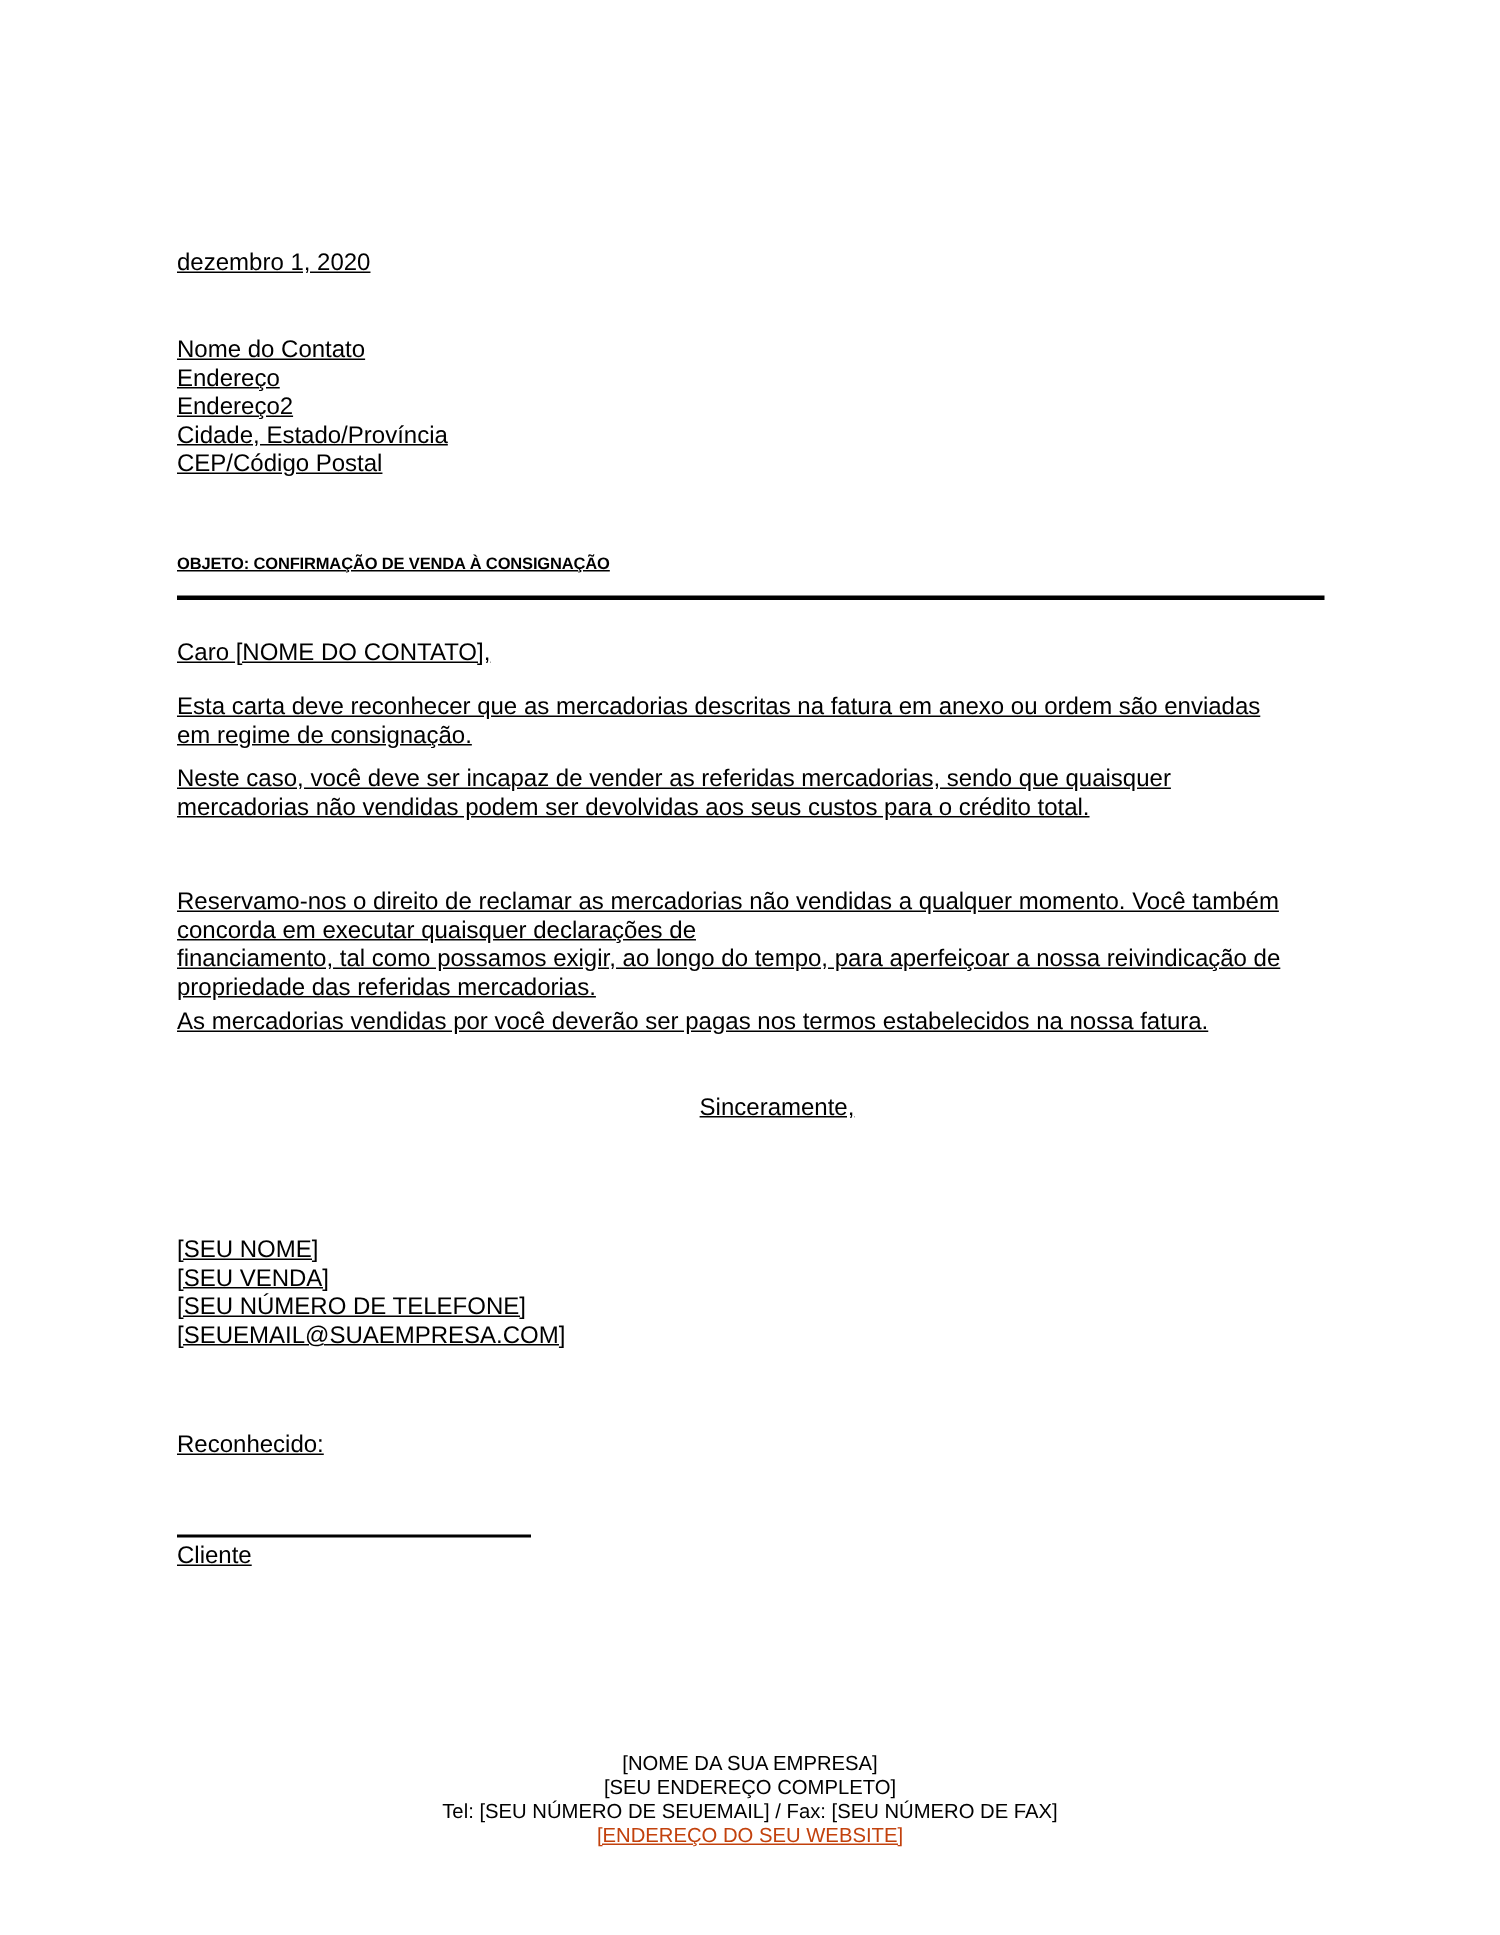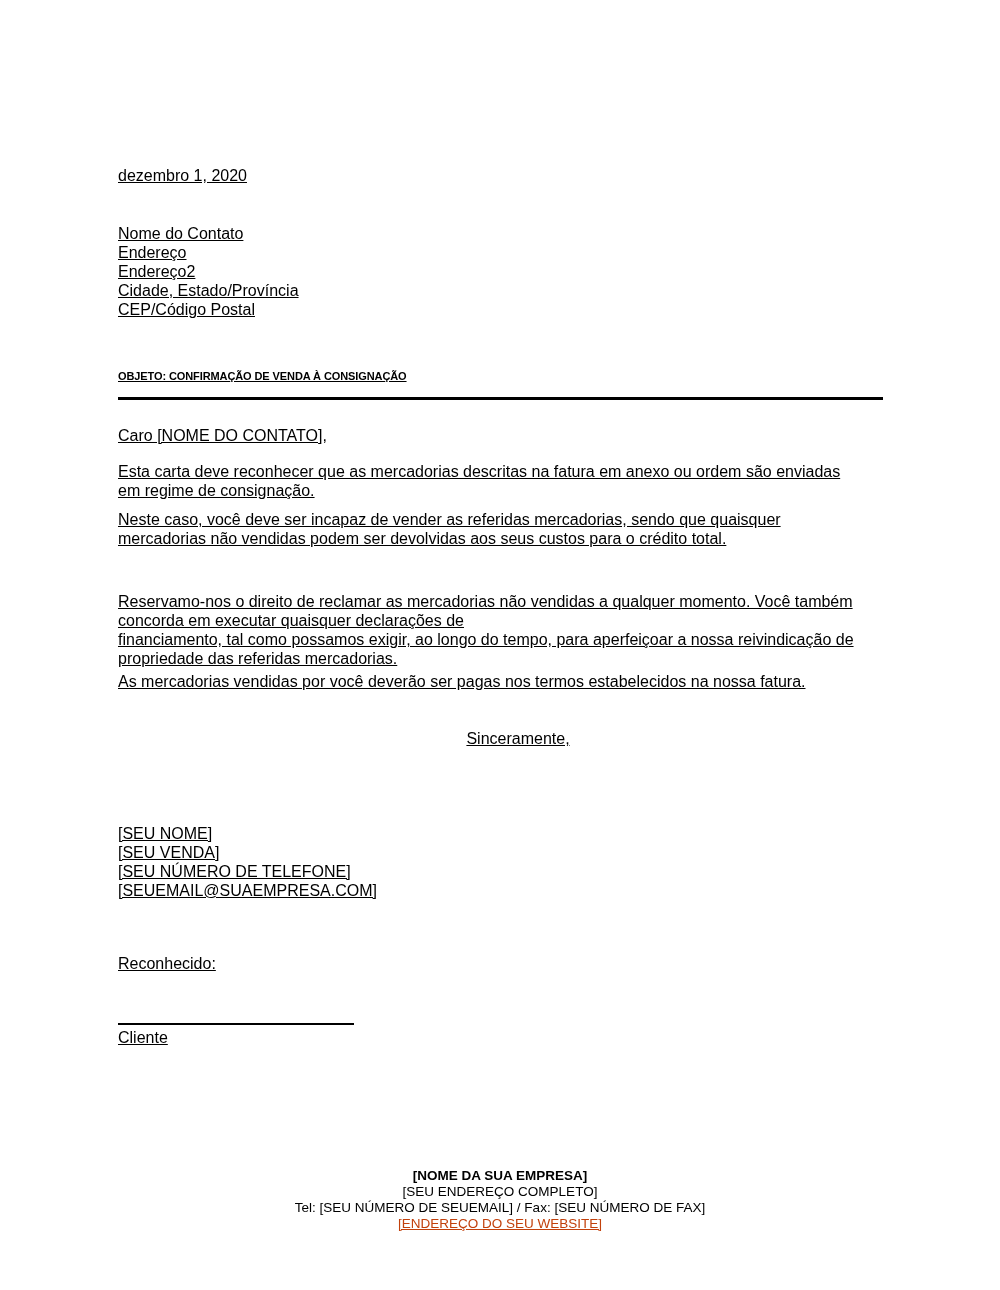--- a/index.html
+++ b/index.html
@@ -41,21 +41,21 @@
   .client-label     { top: 1028px; }
   .footer-block {
     position: absolute;
     left: 0;
     top: 1168px;
     width: 1000px;
     text-align: center;
     font-size: 13.5px;
     line-height: 16px;
   }
-  .footer-company { font-weight: bold; }
+  .footer-company { font-weight: normal; }
   .footer-link {
     color: #c2410c;
     text-decoration: underline;
     cursor: pointer;
   }
 </style>
 </head>
 <body>
 
 <div class="page">

